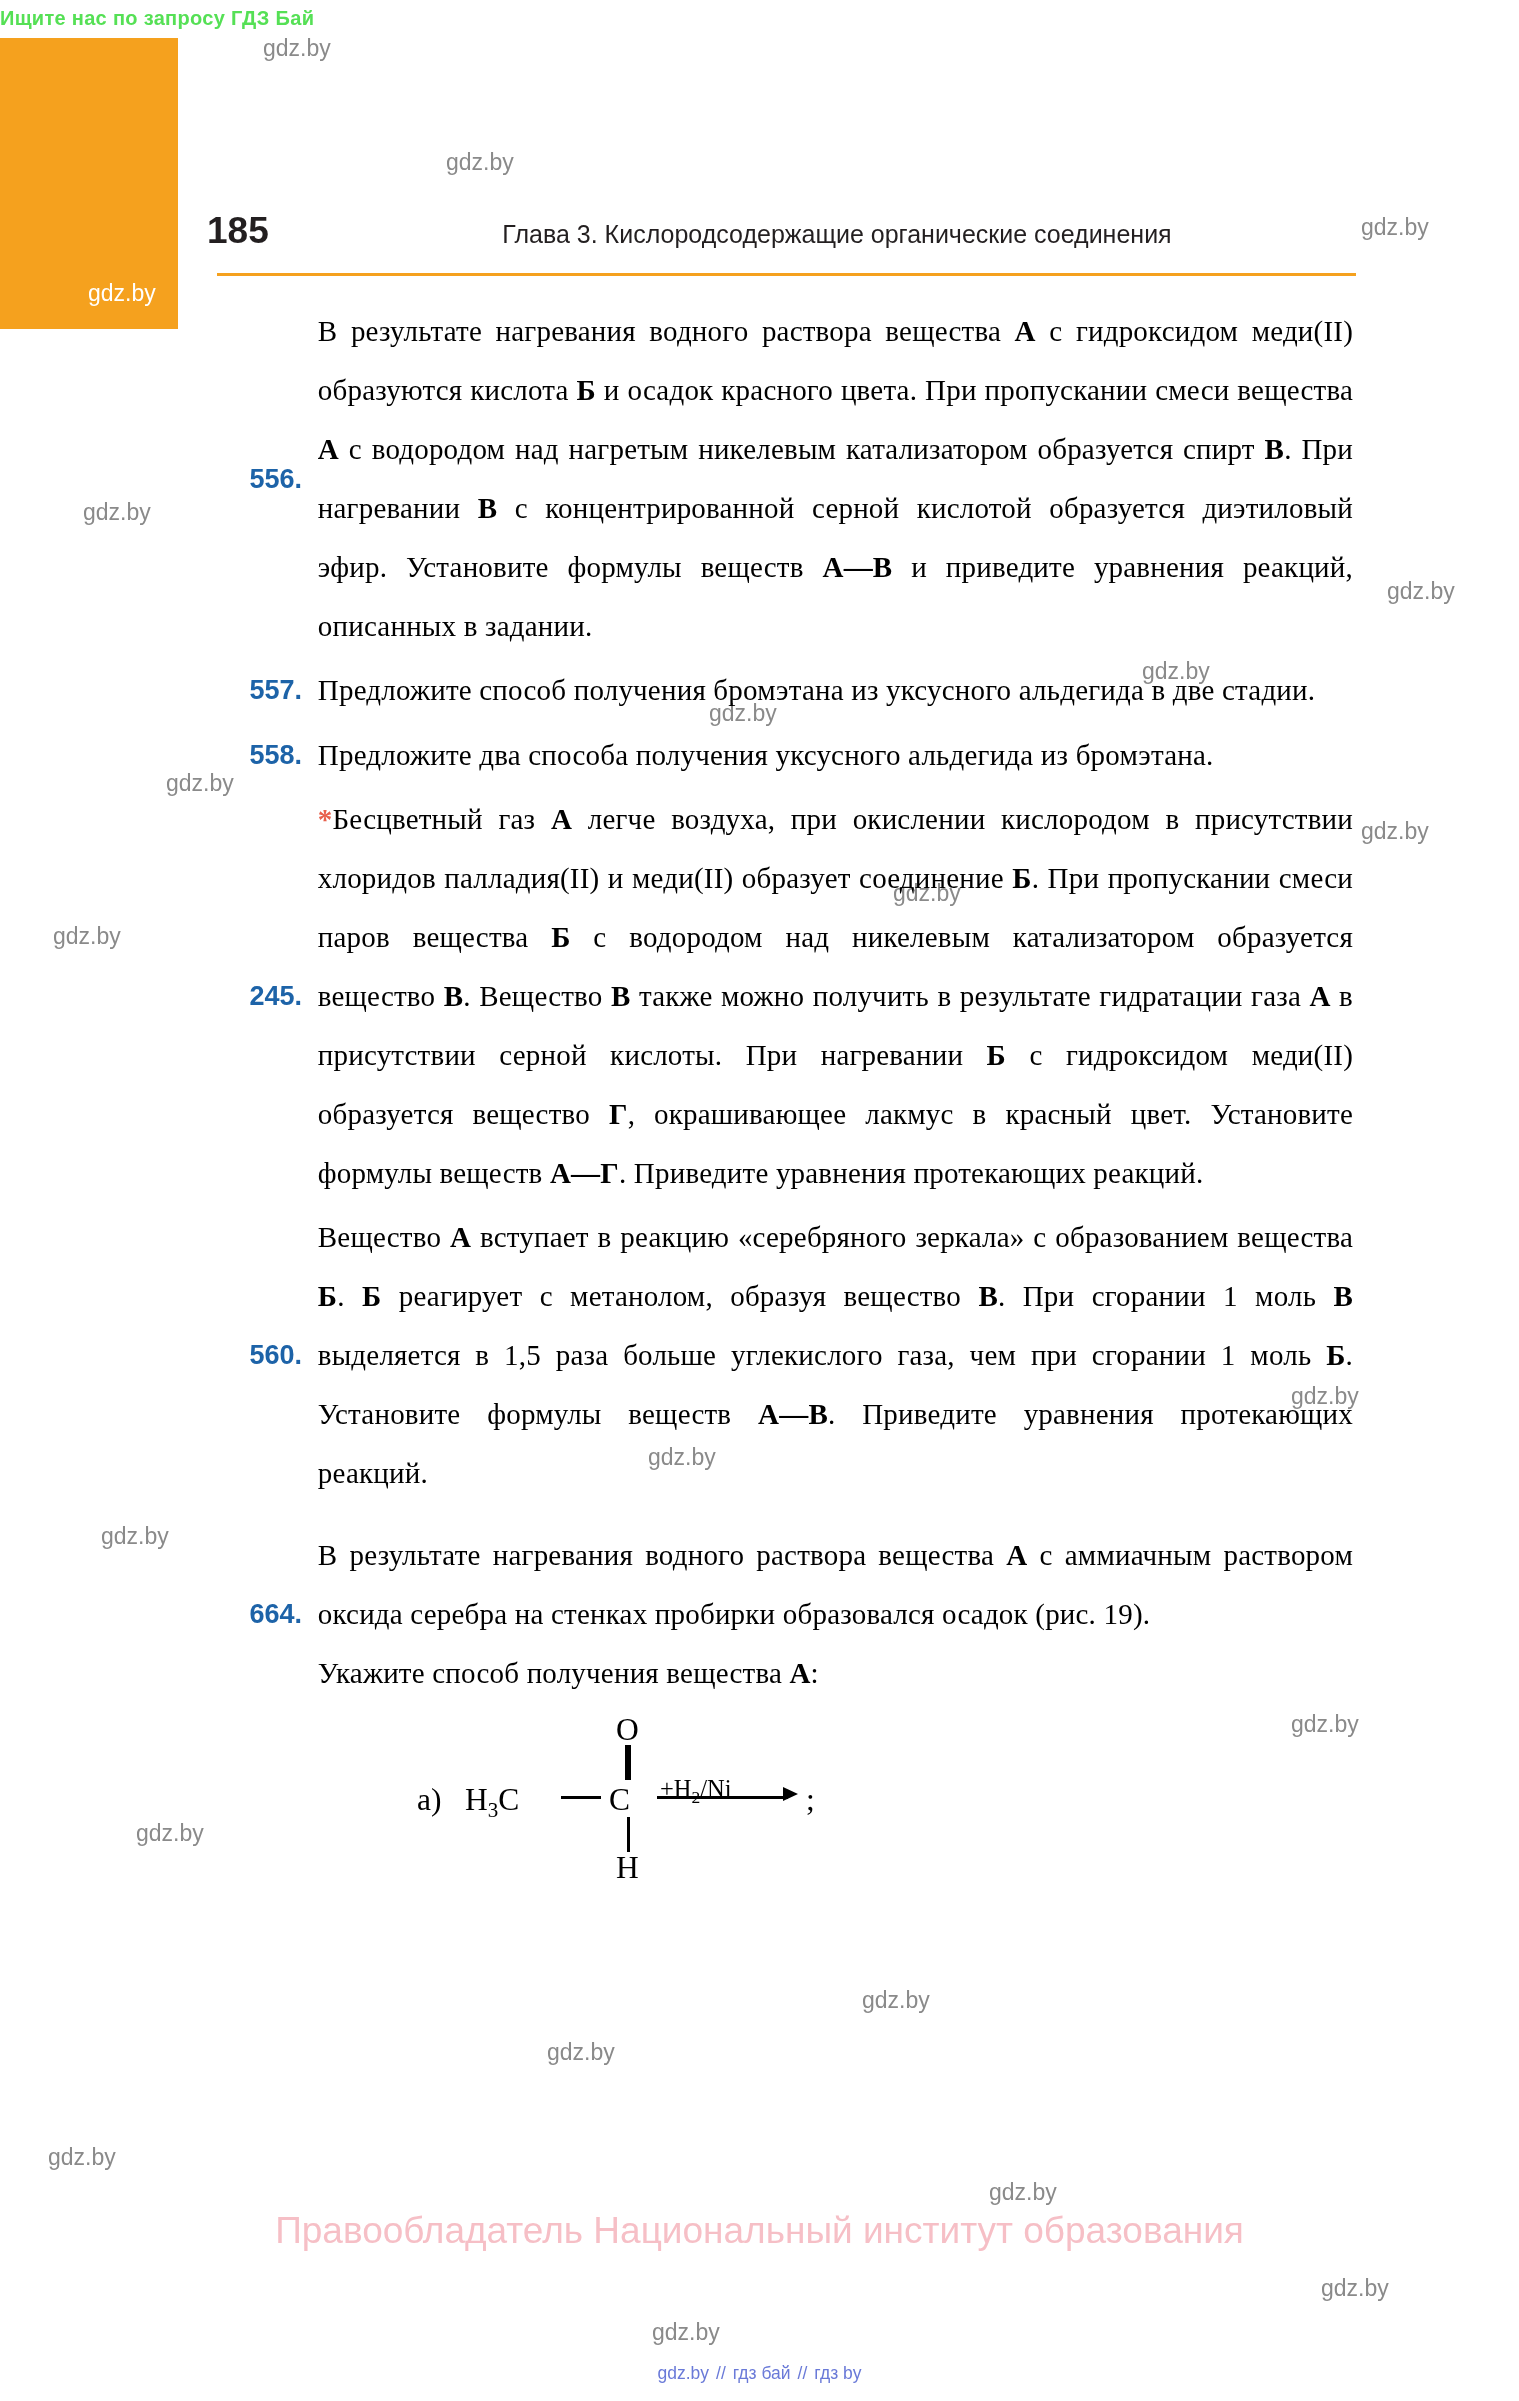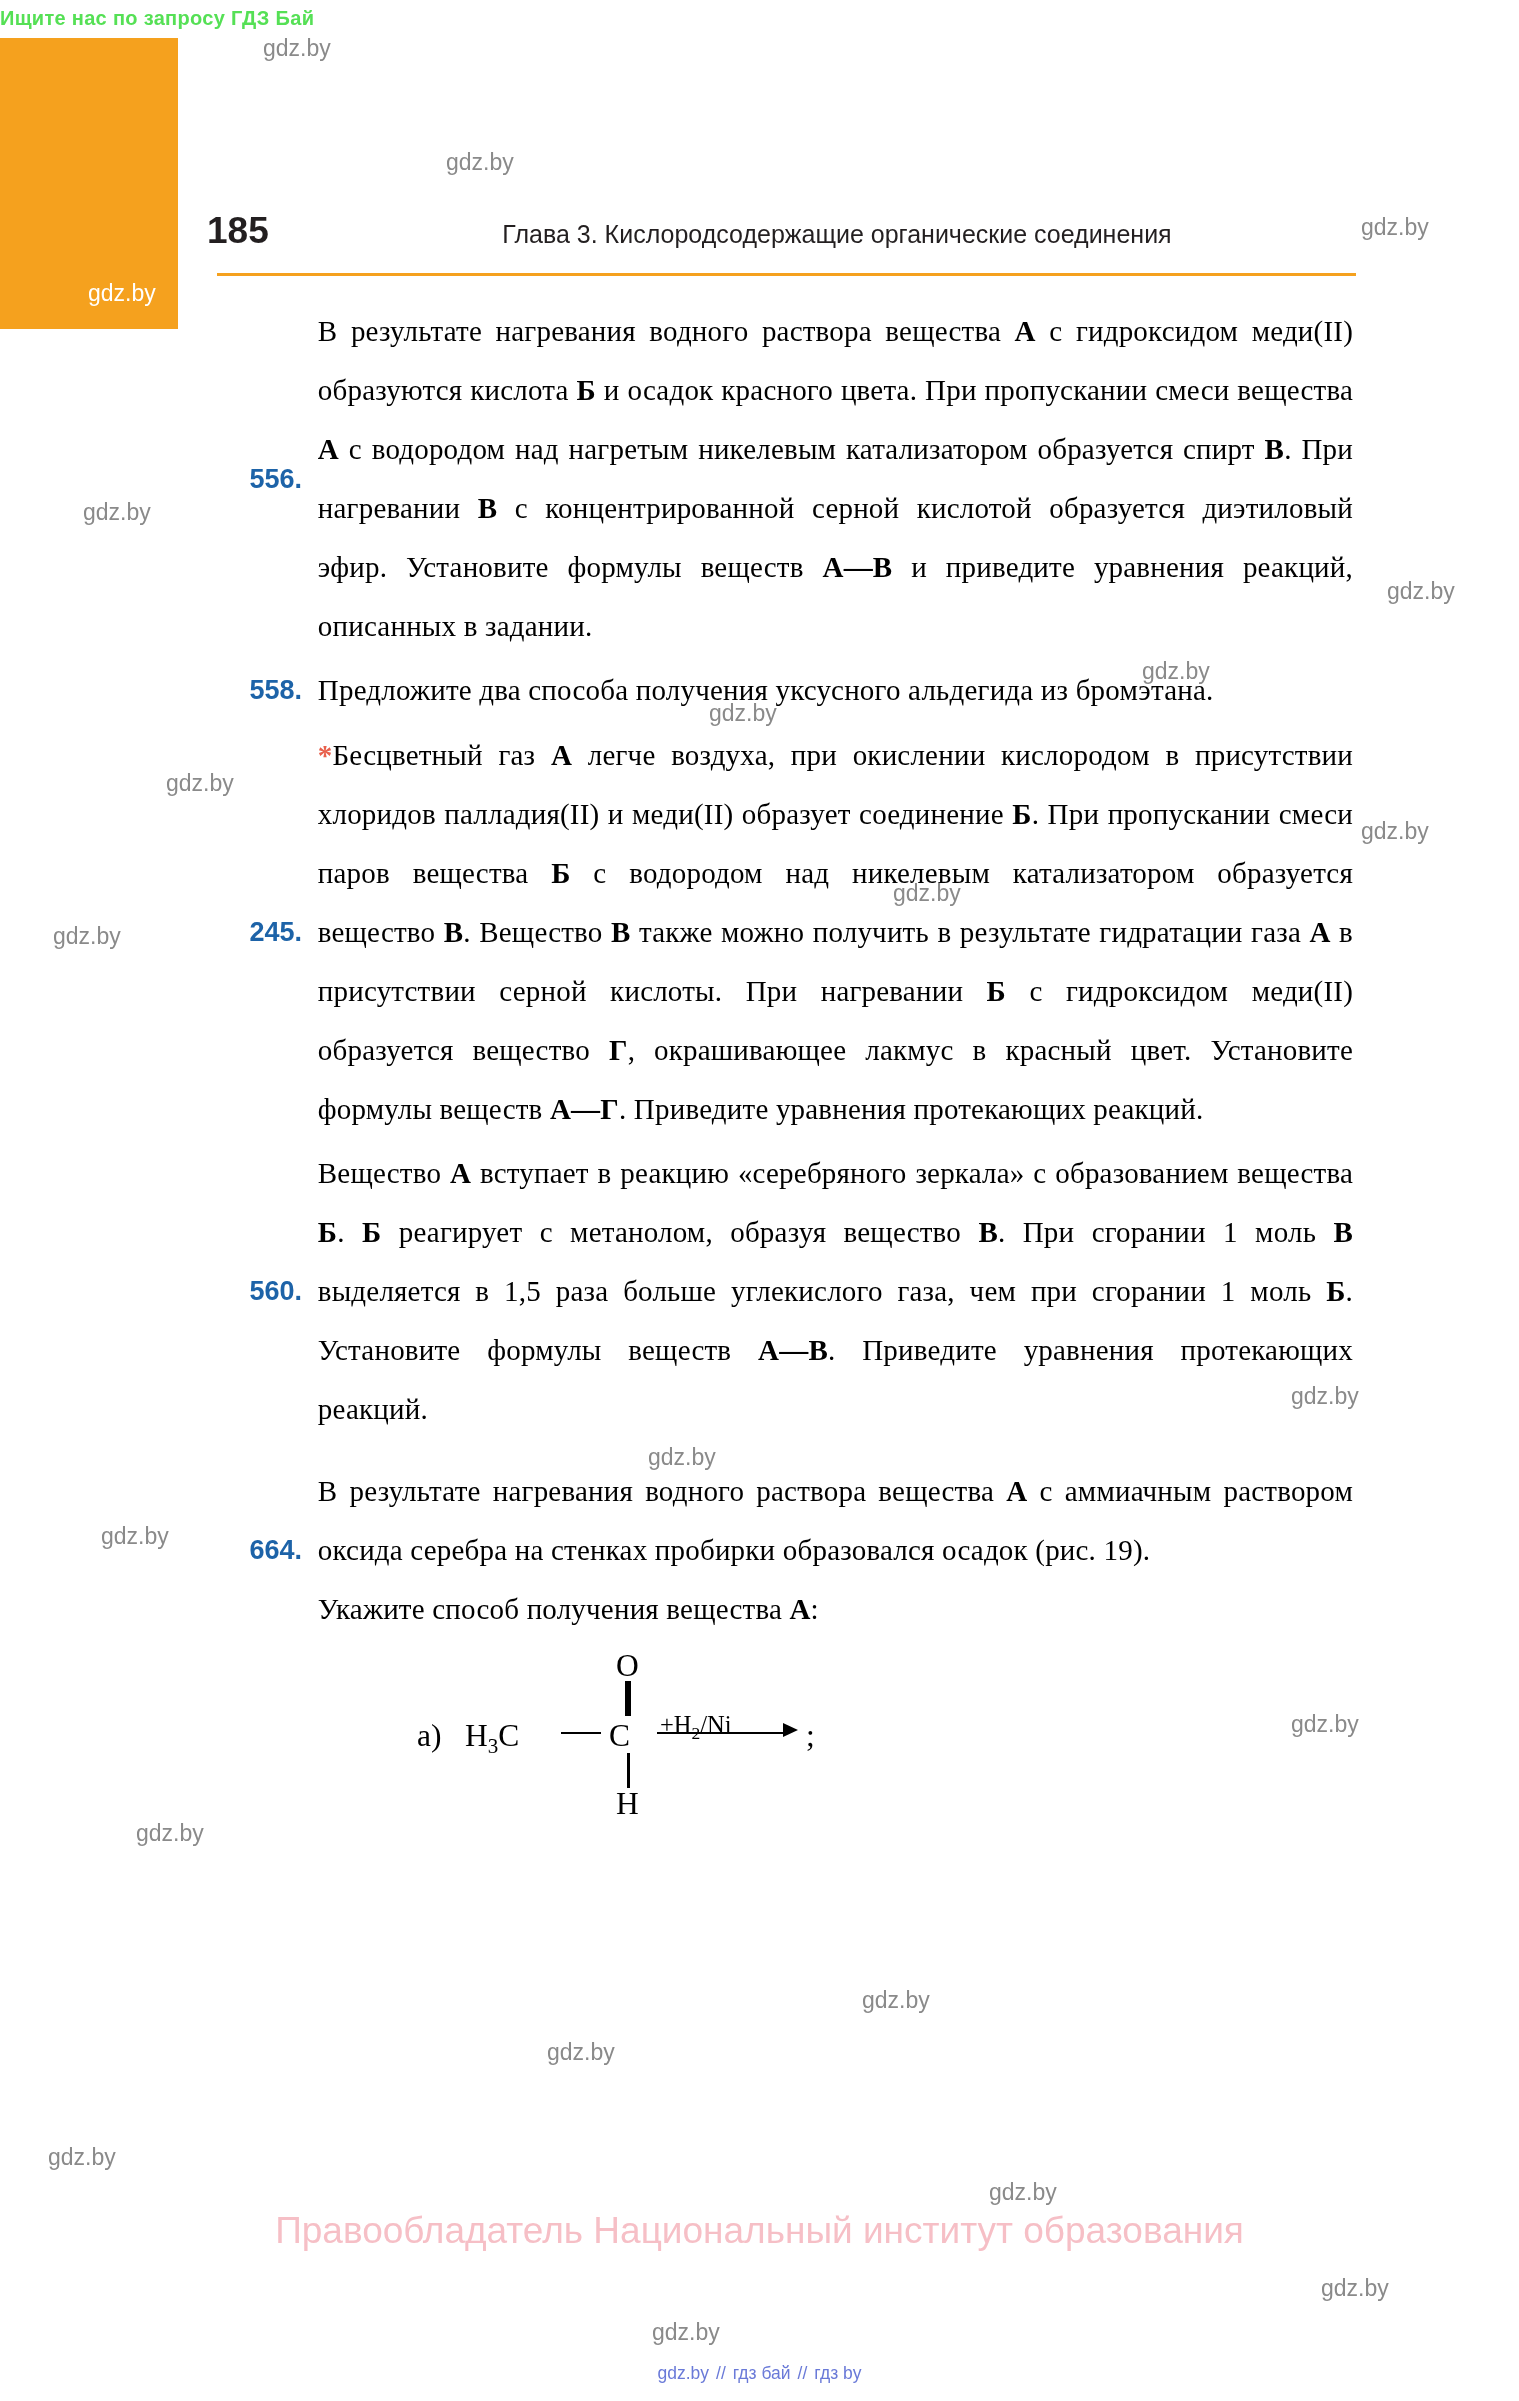--- a/index.html
+++ b/index.html
@@ -209,20 +209,24 @@
 </div>
 <div class="header-rule"></div>
 
 <div class="content">
 
   <div class="task">
     <div class="task-num">556.</div>
     <div class="task-body">В результате нагревания водного раствора вещества <b>А</b> с гидроксидом меди(II) образуются кислота <b>Б</b> и осадок красного цвета. При пропускании смеси вещества <b>А</b> с водородом над нагретым никелевым катализатором образуется спирт <b>В</b>. При нагревании <b>В</b> с концентрированной серной кислотой образуется диэтиловый эфир. Установите формулы веществ <b>А—В</b> и приведите уравнения реакций, описанных в задании.</div>
   </div>
 
+  <div class="task">
+    <div class="task-num">557.</div>
+    <div class="task-body">Предложите способ получения бромэтана из уксусного альдегида в две стадии.</div>
+  </div>
 
   <div class="task">
     <div class="task-num">558.</div>
     <div class="task-body">Предложите два способа получения уксусного альдегида из бромэтана.</div>
   </div>
 
   <div class="task">
     <div class="task-num">245.</div>
     <div class="task-body"><span class="ast">*</span>Бесцветный газ <b>А</b> легче воздуха, при окислении кислородом в присутствии хлоридов палладия(II) и меди(II) образует соединение <b>Б</b>. При пропускании смеси паров вещества <b>Б</b> с водородом над никелевым катализатором образуется вещество <b>В</b>. Вещество <b>В</b> также можно получить в результате гидратации газа <b>А</b> в присутствии серной кислоты. При нагревании <b>Б</b> с гидроксидом меди(II) образуется вещество <b>Г</b>, окрашивающее лакмус в красный цвет. Установите формулы веществ <b>А—Г</b>. Приведите уравнения протекающих реакций.</div>
   </div>

